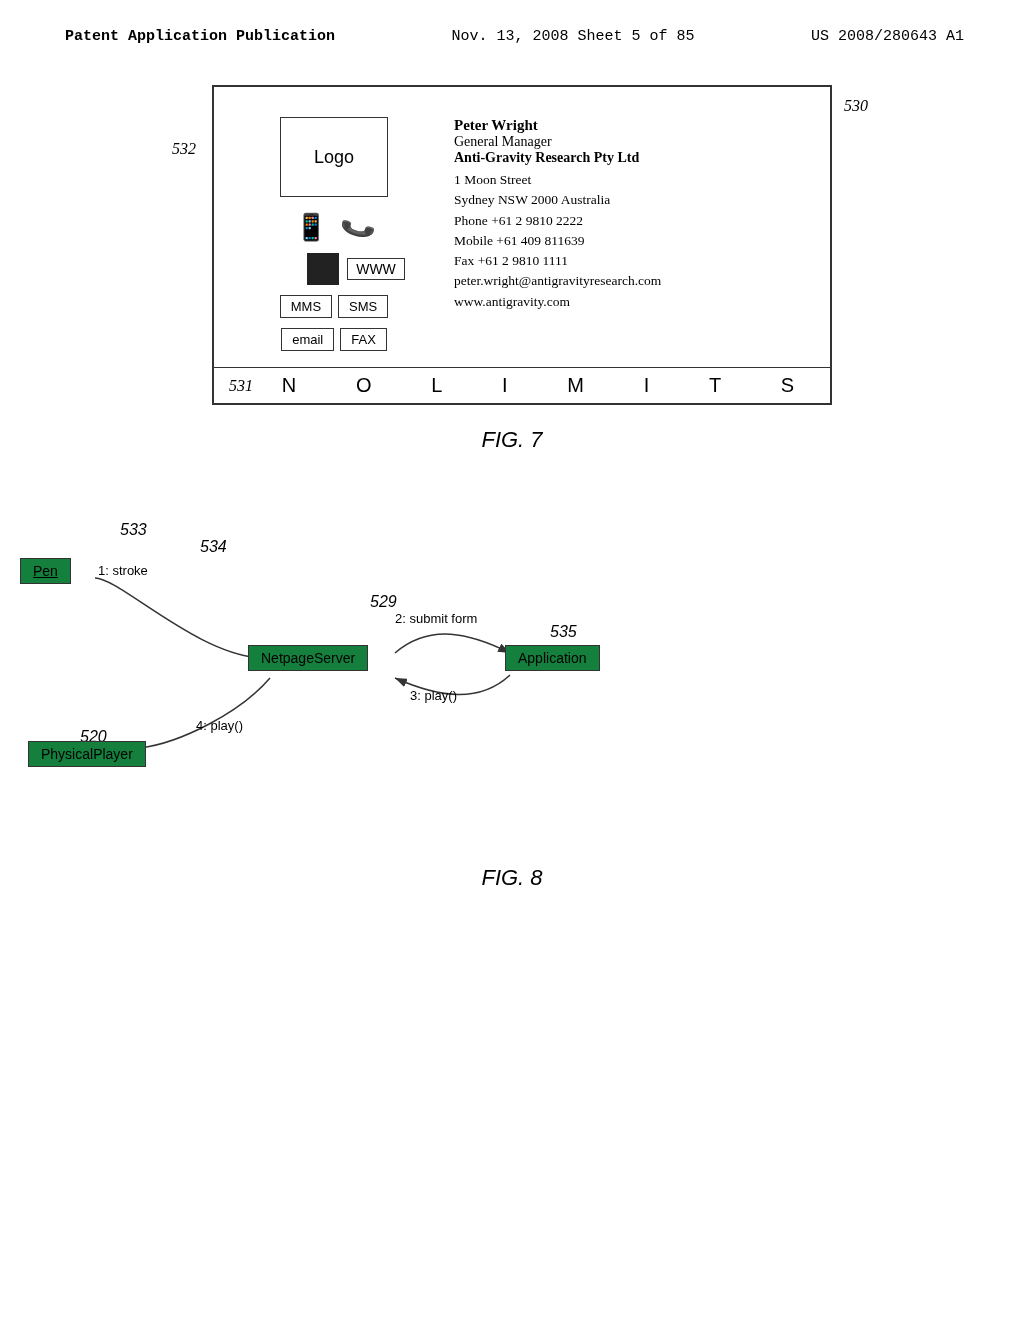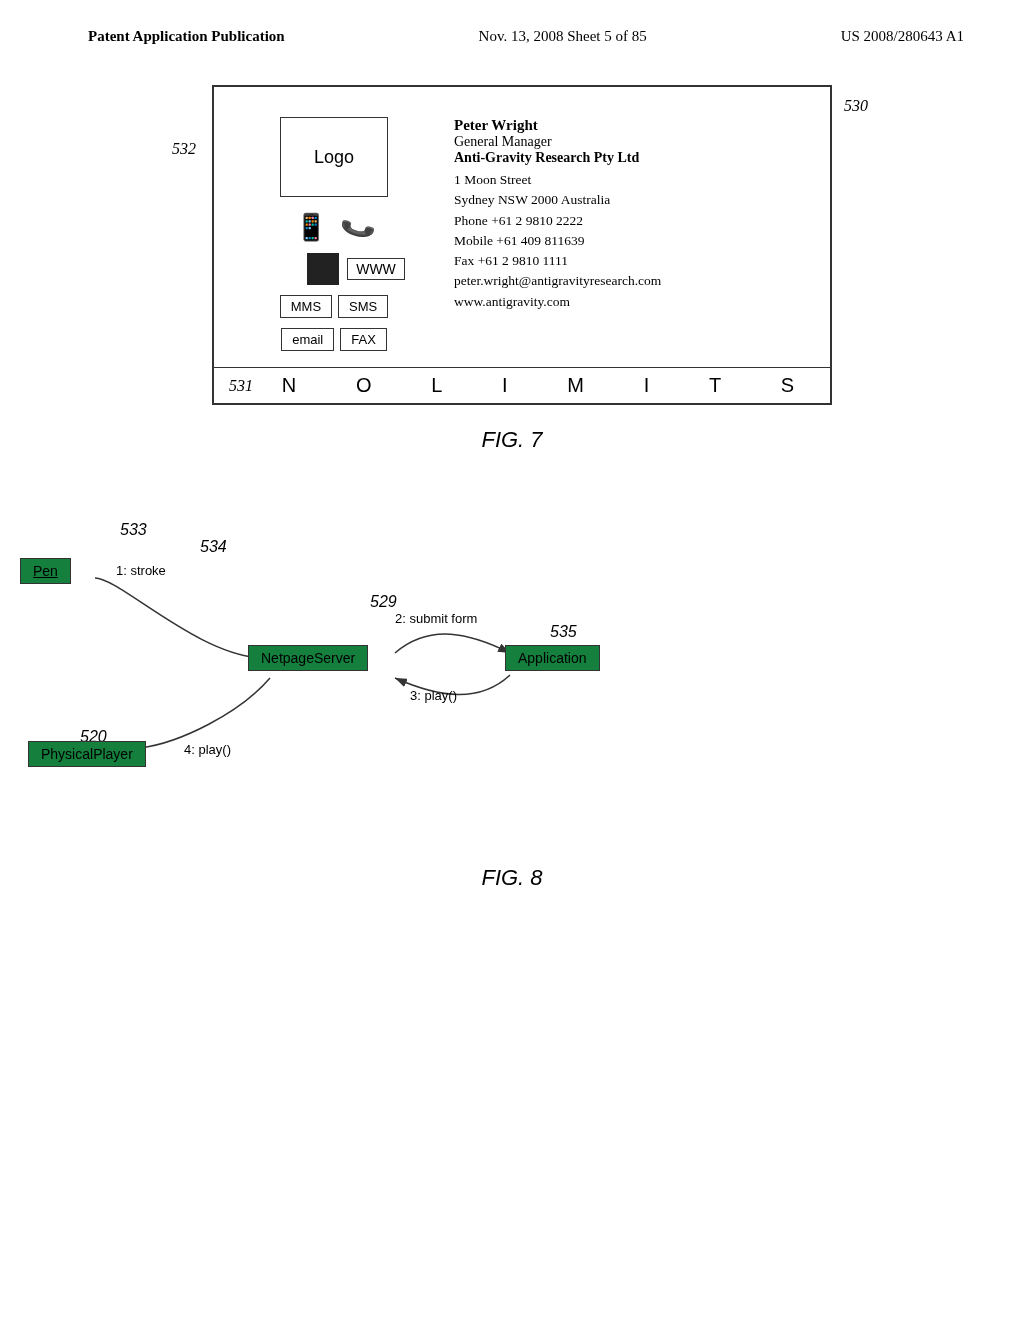--- a/index.html
+++ b/index.html
@@ -10,22 +10,23 @@
       min-height: 1320px;
       position: relative;
       overflow-x: hidden;
     }
 
     
     .header {
       display: flex;
       justify-content: space-between;
       align-items: center;
-      padding: 28px 60px 10px 88px;
+      padding: 28px 60px 10px 65px;
       border-bottom: none;
+      font-family: Liberation Mono, monospace;
     }
     .header-left {
       font-size: 15px;
       font-weight: bold;
     }
     .header-center {
       font-size: 15px;
     }
     .header-right {
       font-size: 15px;
@@ -327,23 +328,23 @@
     </div>
 
     <div class="diag-box" style="left:505px; top:142px;">
       <span>Application</span>
     </div>
 
     <div class="diag-box" style="left:28px; top:238px;">
       <span>PhysicalPlayer</span>
     </div>
 
-    <div class="arrow-label" style="left:116px; top:60px;">1: stroke</div>
+    <div class="arrow-label" style="left:98px; top:60px;">1: stroke</div>
     <div class="arrow-label" style="left:395px; top:108px;">2: submit form</div>
     <div class="arrow-label" style="left:410px; top:185px;">3: play()</div>
-    <div class="arrow-label" style="left:184px; top:215px;margin-top:24px;">4: play()</div>
+    <div class="arrow-label" style="left:196px; top:215px;">4: play()</div>
 
   </div>
 
   <div class="fig-caption">FIG. 8</div>
 </div>
 
 <div class="bottom-space"></div>
 
 </body></html>

